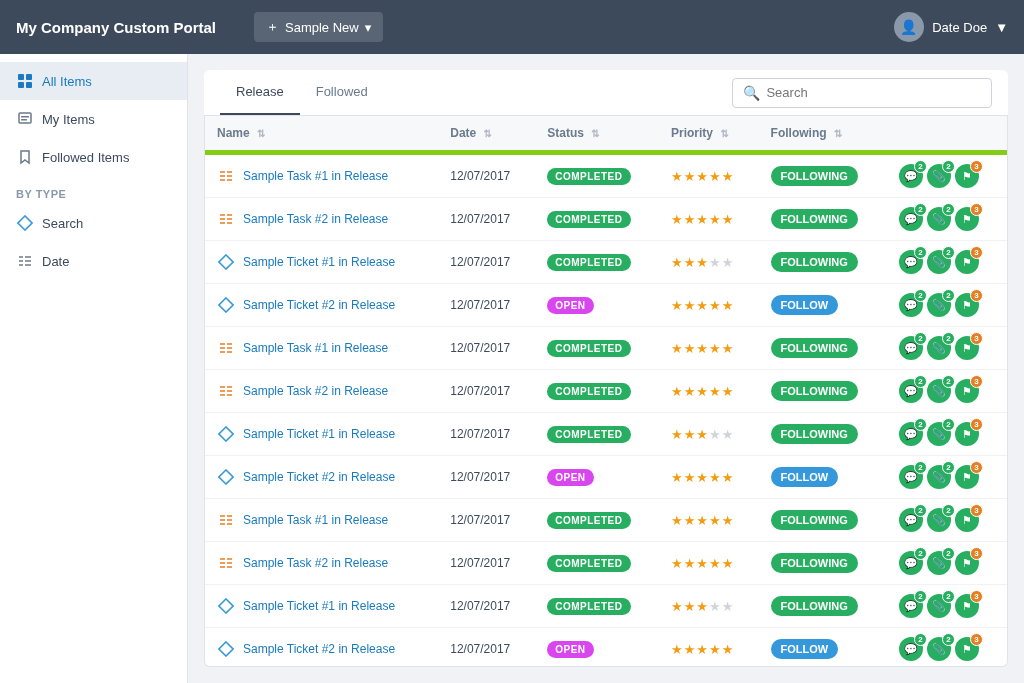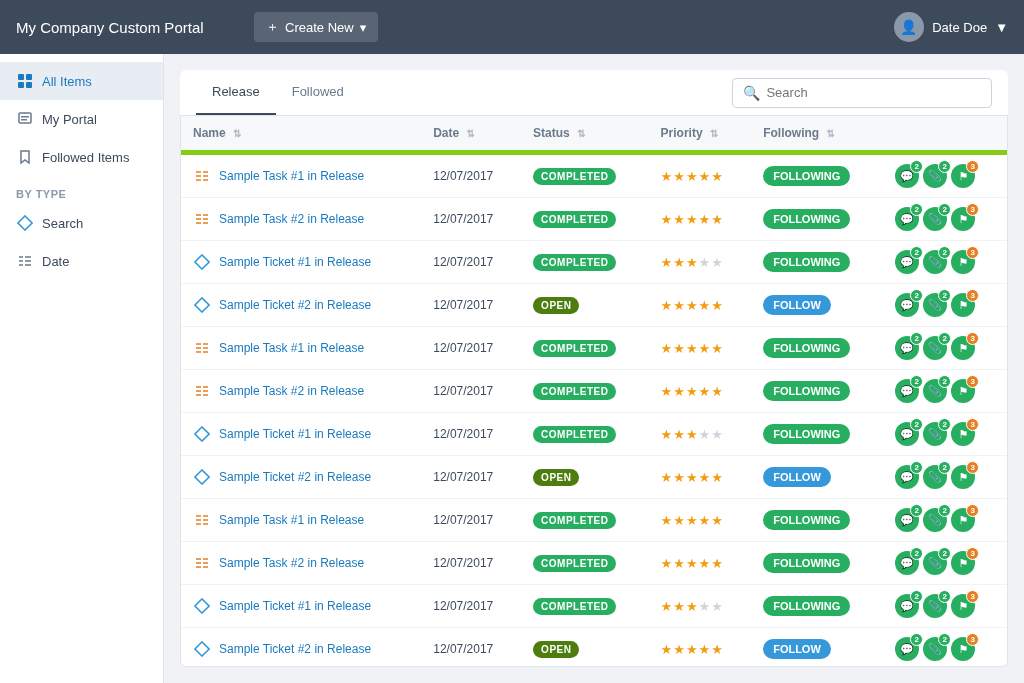--- a/index.html
+++ b/index.html
@@ -1,30 +1,30 @@
 <!DOCTYPE html>
 <html><head>
   <meta charset="utf-8">
   <style>
     * { box-sizing: border-box; margin: 0; padding: 0; }
     body { font-family: -apple-system, BlinkMacSystemFont, 'Segoe UI', sans-serif; font-size: 13px; background: #f0f2f5; display: flex; flex-direction: column; height: 683px; overflow: hidden; }
 
     
     .header { background: #3d4a5c; display: flex; align-items: center; height: 54px; padding: 0 16px; flex-shrink: 0; }
-    .header-logo { color: #fff; font-size: 15px; font-weight: 400; flex: 0 0 230px; }
+    .header-logo { color: #fff; font-size: 15px; font-weight: 700; flex: 0 0 230px; }
     .header-create { display: flex; align-items: center; gap: 6px; background: rgba(255,255,255,0.15); border-radius: 4px; padding: 6px 12px; color: #fff; cursor: pointer; font-size: 13px; margin-left: 8px; }
     .header-spacer { flex: 1; }
     .header-user { display: flex; align-items: center; gap: 8px; color: #fff; font-size: 13px; cursor: pointer; }
     .avatar-circle { width: 30px; height: 30px; border-radius: 50%; background: #8a99aa; display: flex; align-items: center; justify-content: center; color: #fff; font-size: 14px; }
 
     
     .layout { display: flex; flex: 1; overflow: hidden; }
 
     
-    .sidebar { width: 164px; background: #fff; border-right: 1px solid #e0e3e7; flex-shrink: 0; padding-top: 8px; overflow-y: auto; }
+    .sidebar { width: 188px; background: #fff; border-right: 1px solid #e0e3e7; flex-shrink: 0; padding-top: 8px; overflow-y: auto; }
     .sidebar-item { display: flex; align-items: center; gap: 8px; padding: 10px 16px; cursor: pointer; color: #3d4a5c; font-size: 13px; font-weight: 500; }
     .sidebar-item.active { background: #e8edf3; color: #1a7abf; }
     .sidebar-section { padding: 12px 16px 4px; font-size: 11px; color: #8a99aa; text-transform: uppercase; font-weight: 600; letter-spacing: 0.5px; }
     .sidebar-icon { width: 18px; height: 18px; display: flex; align-items: center; justify-content: center; flex-shrink: 0; }
 
     
     .main { flex: 1; display: flex; flex-direction: column; overflow: hidden; padding: 16px; }
 
     
     .tabs-row { display: flex; align-items: center; background: #fff; border-radius: 6px 6px 0 0; padding: 0 16px; border-bottom: 1px solid #e0e3e7; }
@@ -44,21 +44,21 @@
     td { padding: 9px 12px; border-bottom: 1px solid #f0f2f5; font-size: 12px; color: #3d4a5c; vertical-align: middle; white-space: nowrap; }
     tr:last-child td { border-bottom: none; }
 
     
     .name-cell { display: flex; align-items: center; gap: 8px; }
     .item-icon { width: 18px; height: 18px; display: flex; align-items: center; justify-content: center; flex-shrink: 0; }
 
     
     .status-badge { display: inline-block; padding: 3px 8px; border-radius: 10px; font-size: 10px; font-weight: 700; text-transform: uppercase; letter-spacing: 0.5px; }
     .status-completed { background: #27ae60; color: #fff; }
-    .status-open { background: #4d7c0f; color: #fff; }
+    .status-open { background: #d946ef; color: #fff; }
 
     
     .stars { display: flex; gap: 1px; }
     .star { font-size: 13px; }
     .star-full { color: #f39c12; }
     .star-empty { color: #d0d4da; }
 
     
     .follow-btn { display: inline-block; padding: 4px 10px; border-radius: 12px; font-size: 11px; font-weight: 600; cursor: pointer; border: none; }
     .following-btn { background: #27ae60; color: #fff; }
@@ -70,21 +70,21 @@
     .action-badge { position: absolute; top: -4px; right: -4px; background: #27ae60; border: 1px solid #fff; border-radius: 50%; width: 13px; height: 13px; display: flex; align-items: center; justify-content: center; font-size: 8px; color: #fff; font-weight: 700; }
     .action-badge.orange { background: #e67e22; }
   </style>
 </head>
 <body>
 
 <div class="header">
   <span class="header-logo">My Company Custom Portal</span>
   <div class="header-create">
     <span>＋</span>
-    <span>Create New</span>
+    <span>Sample New</span>
     <span>▾</span>
   </div>
   <div class="header-spacer"></div>
   <div class="header-user">
     <div class="avatar-circle">👤</div>
     <span>Date Doe</span>
     <span>▼</span>
   </div>
 </div>
 
@@ -103,21 +103,21 @@
       <span>All Items</span>
     </div>
     <div class="sidebar-item">
       <span class="sidebar-icon">
         <svg width="16" height="16" viewBox="0 0 16 16" fill="#6b7a8d">
           <rect x="2" y="2" width="12" height="10" rx="1" fill="none" stroke="#6b7a8d" stroke-width="1.5"></rect>
           <rect x="4" y="5" width="8" height="1.5" rx="0.5"></rect>
             <rect x="4" y="8" width="6" height="1.5" rx="0.5"></rect>
         </svg>
       </span>
-      <span>My Portal</span>
+      <span>My Items</span>
     </div>
     <div class="sidebar-item">
       <span class="sidebar-icon">
         <svg width="16" height="16" viewBox="0 0 16 16" fill="none" stroke="#6b7a8d" stroke-width="1.5">
           <path d="M4 2h8v12l-4-3-4 3V2z"></path>
         </svg>
       </span>
       <span>Followed Items</span>
     </div>
     <div class="sidebar-section">BY TYPE</div>

